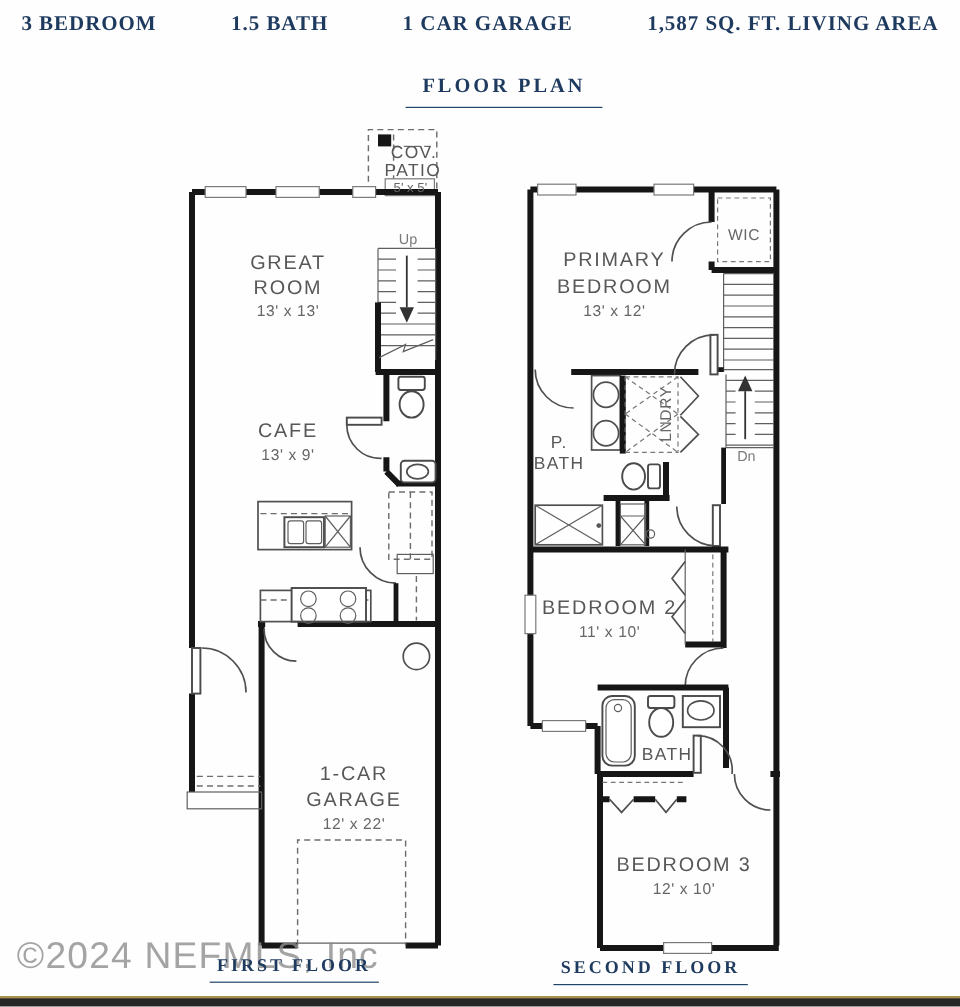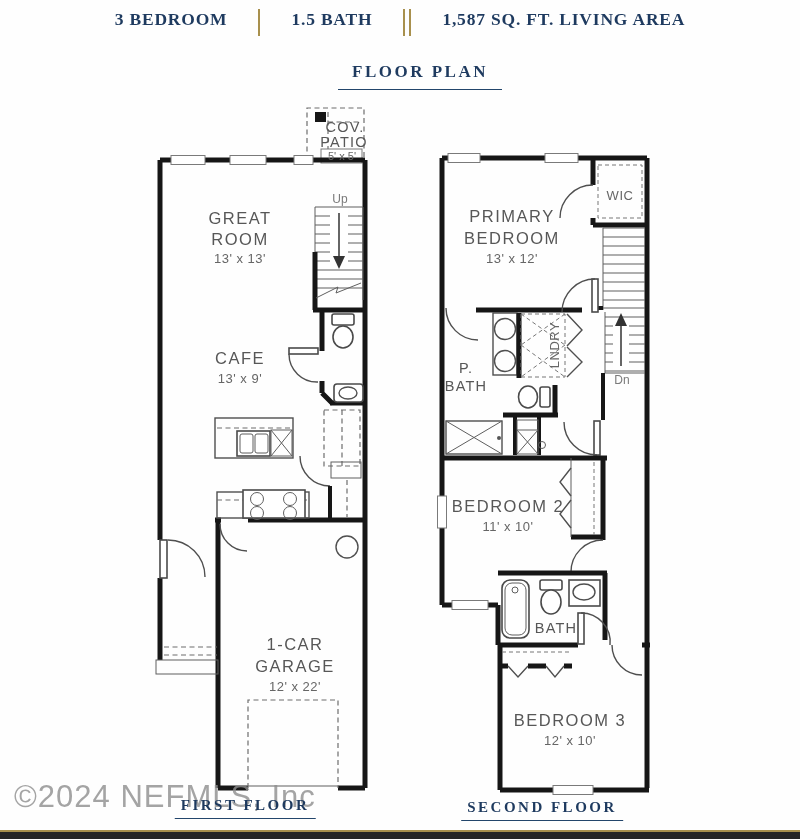--- a/index.html
+++ b/index.html
@@ -43,20 +43,21 @@
 </head>
 <body>
 
 <div class="page">
 
   <div class="header">
     <span class="spec">3 BEDROOM</span>
     <span class="sep"></span>
     <span class="spec">1.5 BATH</span>
     <span class="sep"></span>
+    <span class="spec">1 CAR GARAGE</span>
     <span class="sep"></span>
     <span class="spec">1,587 SQ. FT. LIVING AREA</span>
   </div>
 
   <div class="plan-title-wrap">
     <span class="plan-title">FLOOR PLAN</span>
   </div>
 
   <svg width="800" height="839" viewBox="0 0 800 839">
 

